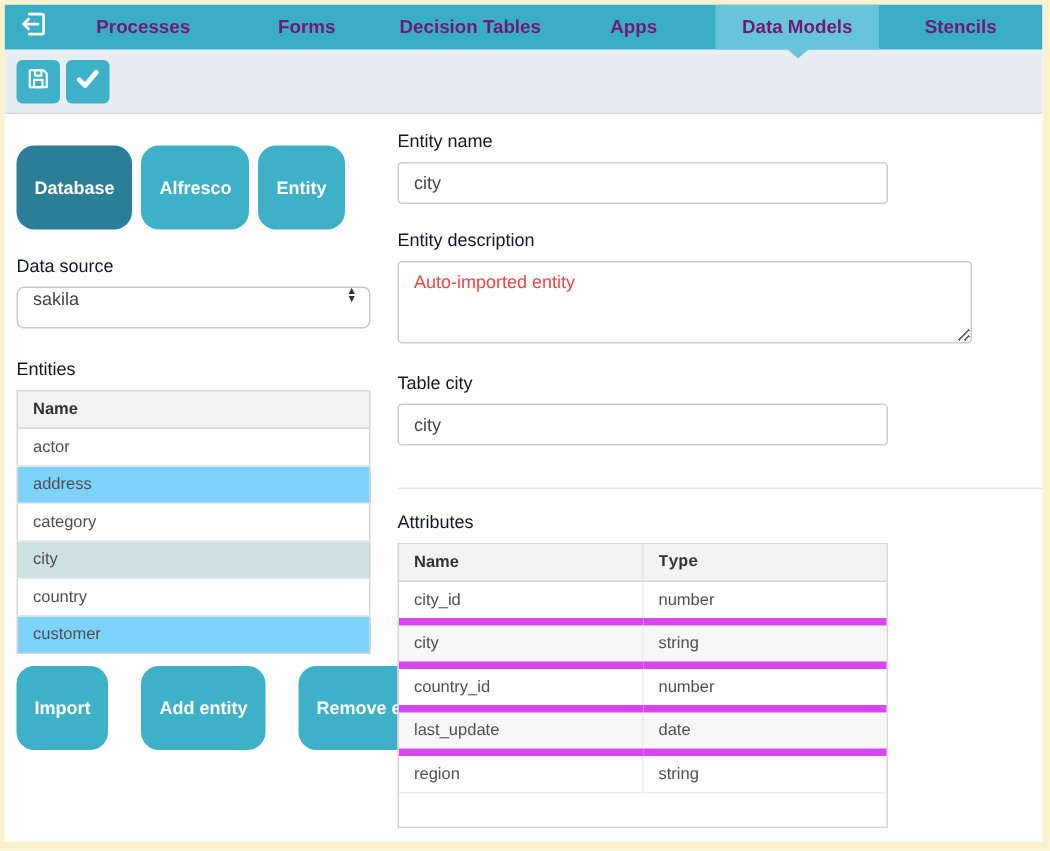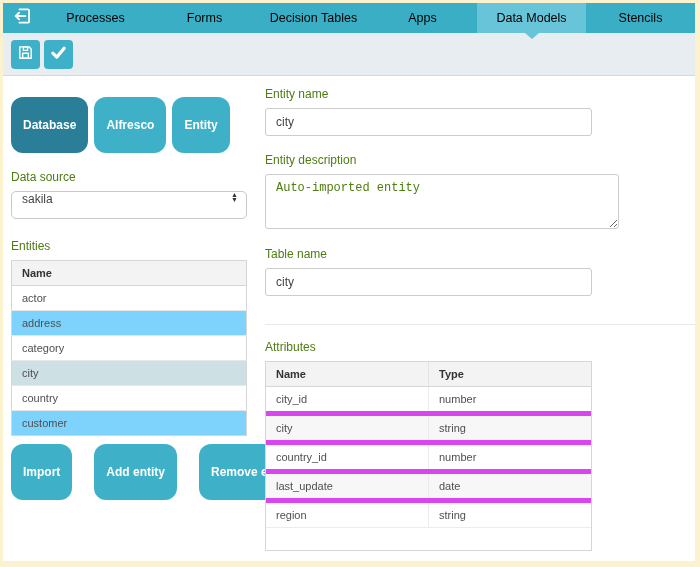--- a/index.html
+++ b/index.html
@@ -20,21 +20,21 @@
     height: 30px; background: #39aec5; display: flex; align-items: stretch;
     flex: 0 0 auto; position: relative; z-index: 2;
   }
   .nav-exit {
     width: 38px; display: flex; align-items: center; justify-content: center;
     cursor: pointer;
   }
   .nav-tabs { flex: 1; display: flex; }
   .nav-tab {
     flex: 1; display: flex; align-items: center; justify-content: center;
-    color: #000000; font-size: 12.5px; font-weight: normal; cursor: pointer;
+    color: #701a75; font-size: 12.5px; font-weight: bold; cursor: pointer;
     position: relative; white-space: nowrap;
   }
   .nav-tab.active { background: #68c4d8; }
   .nav-tab.active::after {
     content: ""; position: absolute; left: 50%; bottom: -6px; margin-left: -7px;
     border-left: 7px solid transparent; border-right: 7px solid transparent;
     border-top: 6px solid #68c4d8;
   }
 
   
@@ -59,21 +59,21 @@
     font-family: "Liberation Sans", sans-serif;
     font-size: 12px; font-weight: bold; padding: 21px 12px; cursor: pointer;
     white-space: nowrap;
   }
   .btn.dark { background: #2b7e97; }
   .btn.disabled { background: #a9bfc9; }
 
   .src-buttons { display: flex; gap: 6px; margin: 11px 0 0 0; }
 
   .field-label {
-    display: block; color: #4d7c0f; font-size: 12px; margin-bottom: 7px;
+    display: block; color: #0f172a; font-size: 12px; margin-bottom: 7px;
   }
   .mt-17 { margin-top: 17px; }
   .mt-20 { margin-top: 20px; }
 
   .fake-select {
     width: 236px; height: 28px; border: 1px solid #c9c9c9; border-radius: 5px;
     display: flex; align-items: flex-start; padding: 0 8px 0 10px; cursor: pointer;
     font-size: 12px; color: #444; background: #fff;
     justify-content: space-between;
   }
@@ -98,35 +98,35 @@
   .left-actions { display: flex; gap: 22px; margin-top: 8px; }
 
   
   .rc-controls { width: 327px; }
   .text-input {
     width: 327px; height: 28px; border: 1px solid #cccccc; border-radius: 3px;
     font-family: "Liberation Sans", sans-serif;
     font-size: 12px; color: #444; padding: 0 10px; background: #fff; outline: none;
   }
   .text-area {
-    width: 354px; height: 55px; border: 1px solid #cccccc; border-radius: 3px;
-    font-family: Liberation Mono, monospace;
-    font-size: 12px; color: #4d7c0f; padding: 6px 10px; background: #fff; outline: none;
+    width: 383px; height: 55px; border: 1px solid #cccccc; border-radius: 3px;
+    font-family: Liberation Sans, sans-serif;
+    font-size: 12px; color: #ef4444; padding: 6px 10px; background: #fff; outline: none;
     resize: vertical;
   }
   .divider { border: none; border-top: 1px solid #e8e8e8; margin: 28px 0 15px 0; }
 
   
   .atable-wrap { width: 327px; border: 1px solid #d6d6d6; padding-bottom: 22px; background: #fff; }
   .atable { width: 100%; border-collapse: collapse; font-size: 11px; color: #4f4f4f; }
   .atable th {
     text-align: left; background: #f3f3f3; color: #333; font-weight: bold;
     padding: 6px 10px; border-bottom: 1px solid #d6d6d6; height: 24px; width: 50%;
   }
-  .atable th + th { border-left: 1px solid #e2e2e2; }
+  .atable th + th { border-left: 1px solid #e2e2e2; font-family: Liberation Mono, monospace; }
   .atable td { padding: 6px 10px; border-bottom: 5px solid #d946ef; height: 24px; }
   .atable td + td { border-left: 1px solid #ececec; }
   .atable tr.stripe td { background: #f7f7f7; }
   .atable tr:last-child td { border-bottom: 1px solid #ececec; }
 
   .attr-actions { display: flex; gap: 6px; margin-top: 14px; }
 </style>
 </head>
 <body>
 
@@ -226,21 +226,21 @@
     </div>
 
     <div class="right-col">
       <div class="rc-controls">
         <label class="field-label" style="margin-top:1px">Entity name</label>
         <input class="text-input" type="text" value="city" style="">
 
         <label class="field-label mt-17">Entity description</label>
         <textarea class="text-area" style="">Auto-imported entity</textarea>
 
-        <label class="field-label" style="margin-top:14px">Table name</label>
+        <label class="field-label" style="margin-top:14px">Table city</label>
         <input class="text-input" type="text" value="city" style="">
       </div>
 
       <hr class="divider">
 
       <label class="field-label">Attributes</label>
       <div class="atable-wrap">
         <table class="atable">
           <thead>
             <tr>

